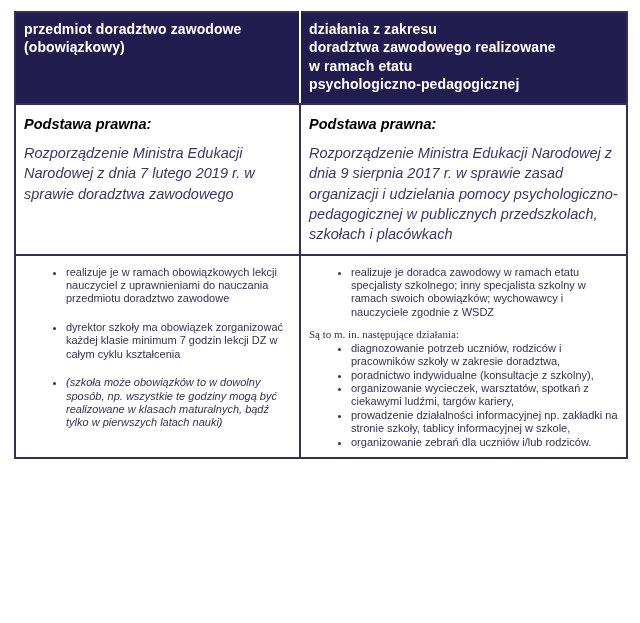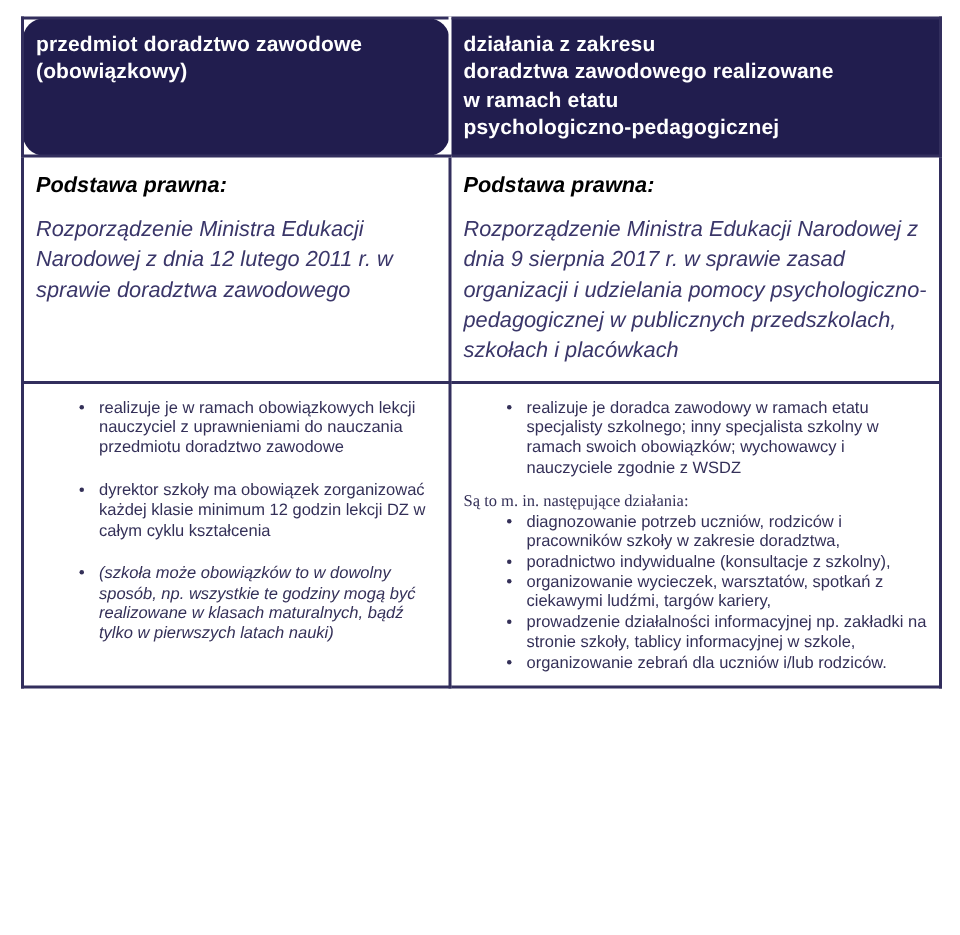--- a/index.html
+++ b/index.html
@@ -31,21 +31,21 @@
   
   th.hcell {
     background: #211d4e;
     color: #ffffff;
     font-size: 14px;
     font-weight: bold;
     line-height: 1.32;
     padding: 7px 8px 9px 8px;
     letter-spacing: 0.1px;
   }
-  th.hcell.left  { border-right: 2px solid #ffffff; border-radius: 15px; }
+  th.hcell.left  { border-right: 2px solid #ffffff; }
   th.hcell.right { border-left: 2px solid #ffffff; white-space: pre-line; }
   
   td.legal {
     font-style: italic;
     color: #3a3669;
     font-size: 14.5px;
     line-height: 1.4;
     padding: 9px 8px 9px 8px;
   }
   td.legal .label {
@@ -92,32 +92,32 @@
         <th class="hcell right">działania z zakresu
  doradztwa zawodowego realizowane
 w ramach etatu
 psychologiczno-pedagogicznej</th>
       </tr>
     </thead>
     <tbody>
       <tr>
         <td class="legal">
           <p class="label">Podstawa prawna:</p>
-          <p class="ltext">Rozporządzenie Ministra Edukacji Narodowej z dnia 12 lutego 2011 r. w sprawie doradztwa zawodowego</p>
+          <p class="ltext">Rozporządzenie Ministra Edukacji Narodowej z dnia 7 lutego 2019 r. w sprawie doradztwa zawodowego</p>
         </td>
         <td class="legal">
           <p class="label">Podstawa prawna:</p>
           <p class="ltext">Rozporządzenie Ministra Edukacji Narodowej z dnia 9 sierpnia 2017 r. w sprawie zasad organizacji i udzielania pomocy psychologiczno-pedagogicznej w publicznych przedszkolach, szkołach i placówkach</p>
         </td>
       </tr>
       <tr>
         <td class="details">
           <ul class="spaced">
             <li>realizuje je w ramach obowiązkowych lekcji nauczyciel z uprawnieniami do nauczania przedmiotu doradztwo zawodowe</li>
-            <li>dyrektor szkoły ma obowiązek zorganizować każdej klasie minimum 12 godzin lekcji DZ w całym cyklu kształcenia</li>
+            <li>dyrektor szkoły ma obowiązek zorganizować każdej klasie minimum 7 godzin lekcji DZ w całym cyklu kształcenia</li>
             <li class="italic">(szkoła może obowiązków to w dowolny sposób, np. wszystkie te godziny mogą być realizowane w klasach maturalnych, bądź tylko w pierwszych latach nauki)</li>
           </ul>
         </td>
         <td class="details">
           <ul class="spaced single">
             <li>realizuje je doradca zawodowy w ramach etatu specjalisty szkolnego; inny specjalista szkolny w ramach swoich obowiązków; wychowawcy i nauczyciele zgodnie z WSDZ</li>
           </ul>
           <p class="intro">Są to m. in. następujące działania:</p>
           <ul class="tight">
             <li>diagnozowanie potrzeb uczniów, rodziców i pracowników szkoły w zakresie doradztwa,</li>

